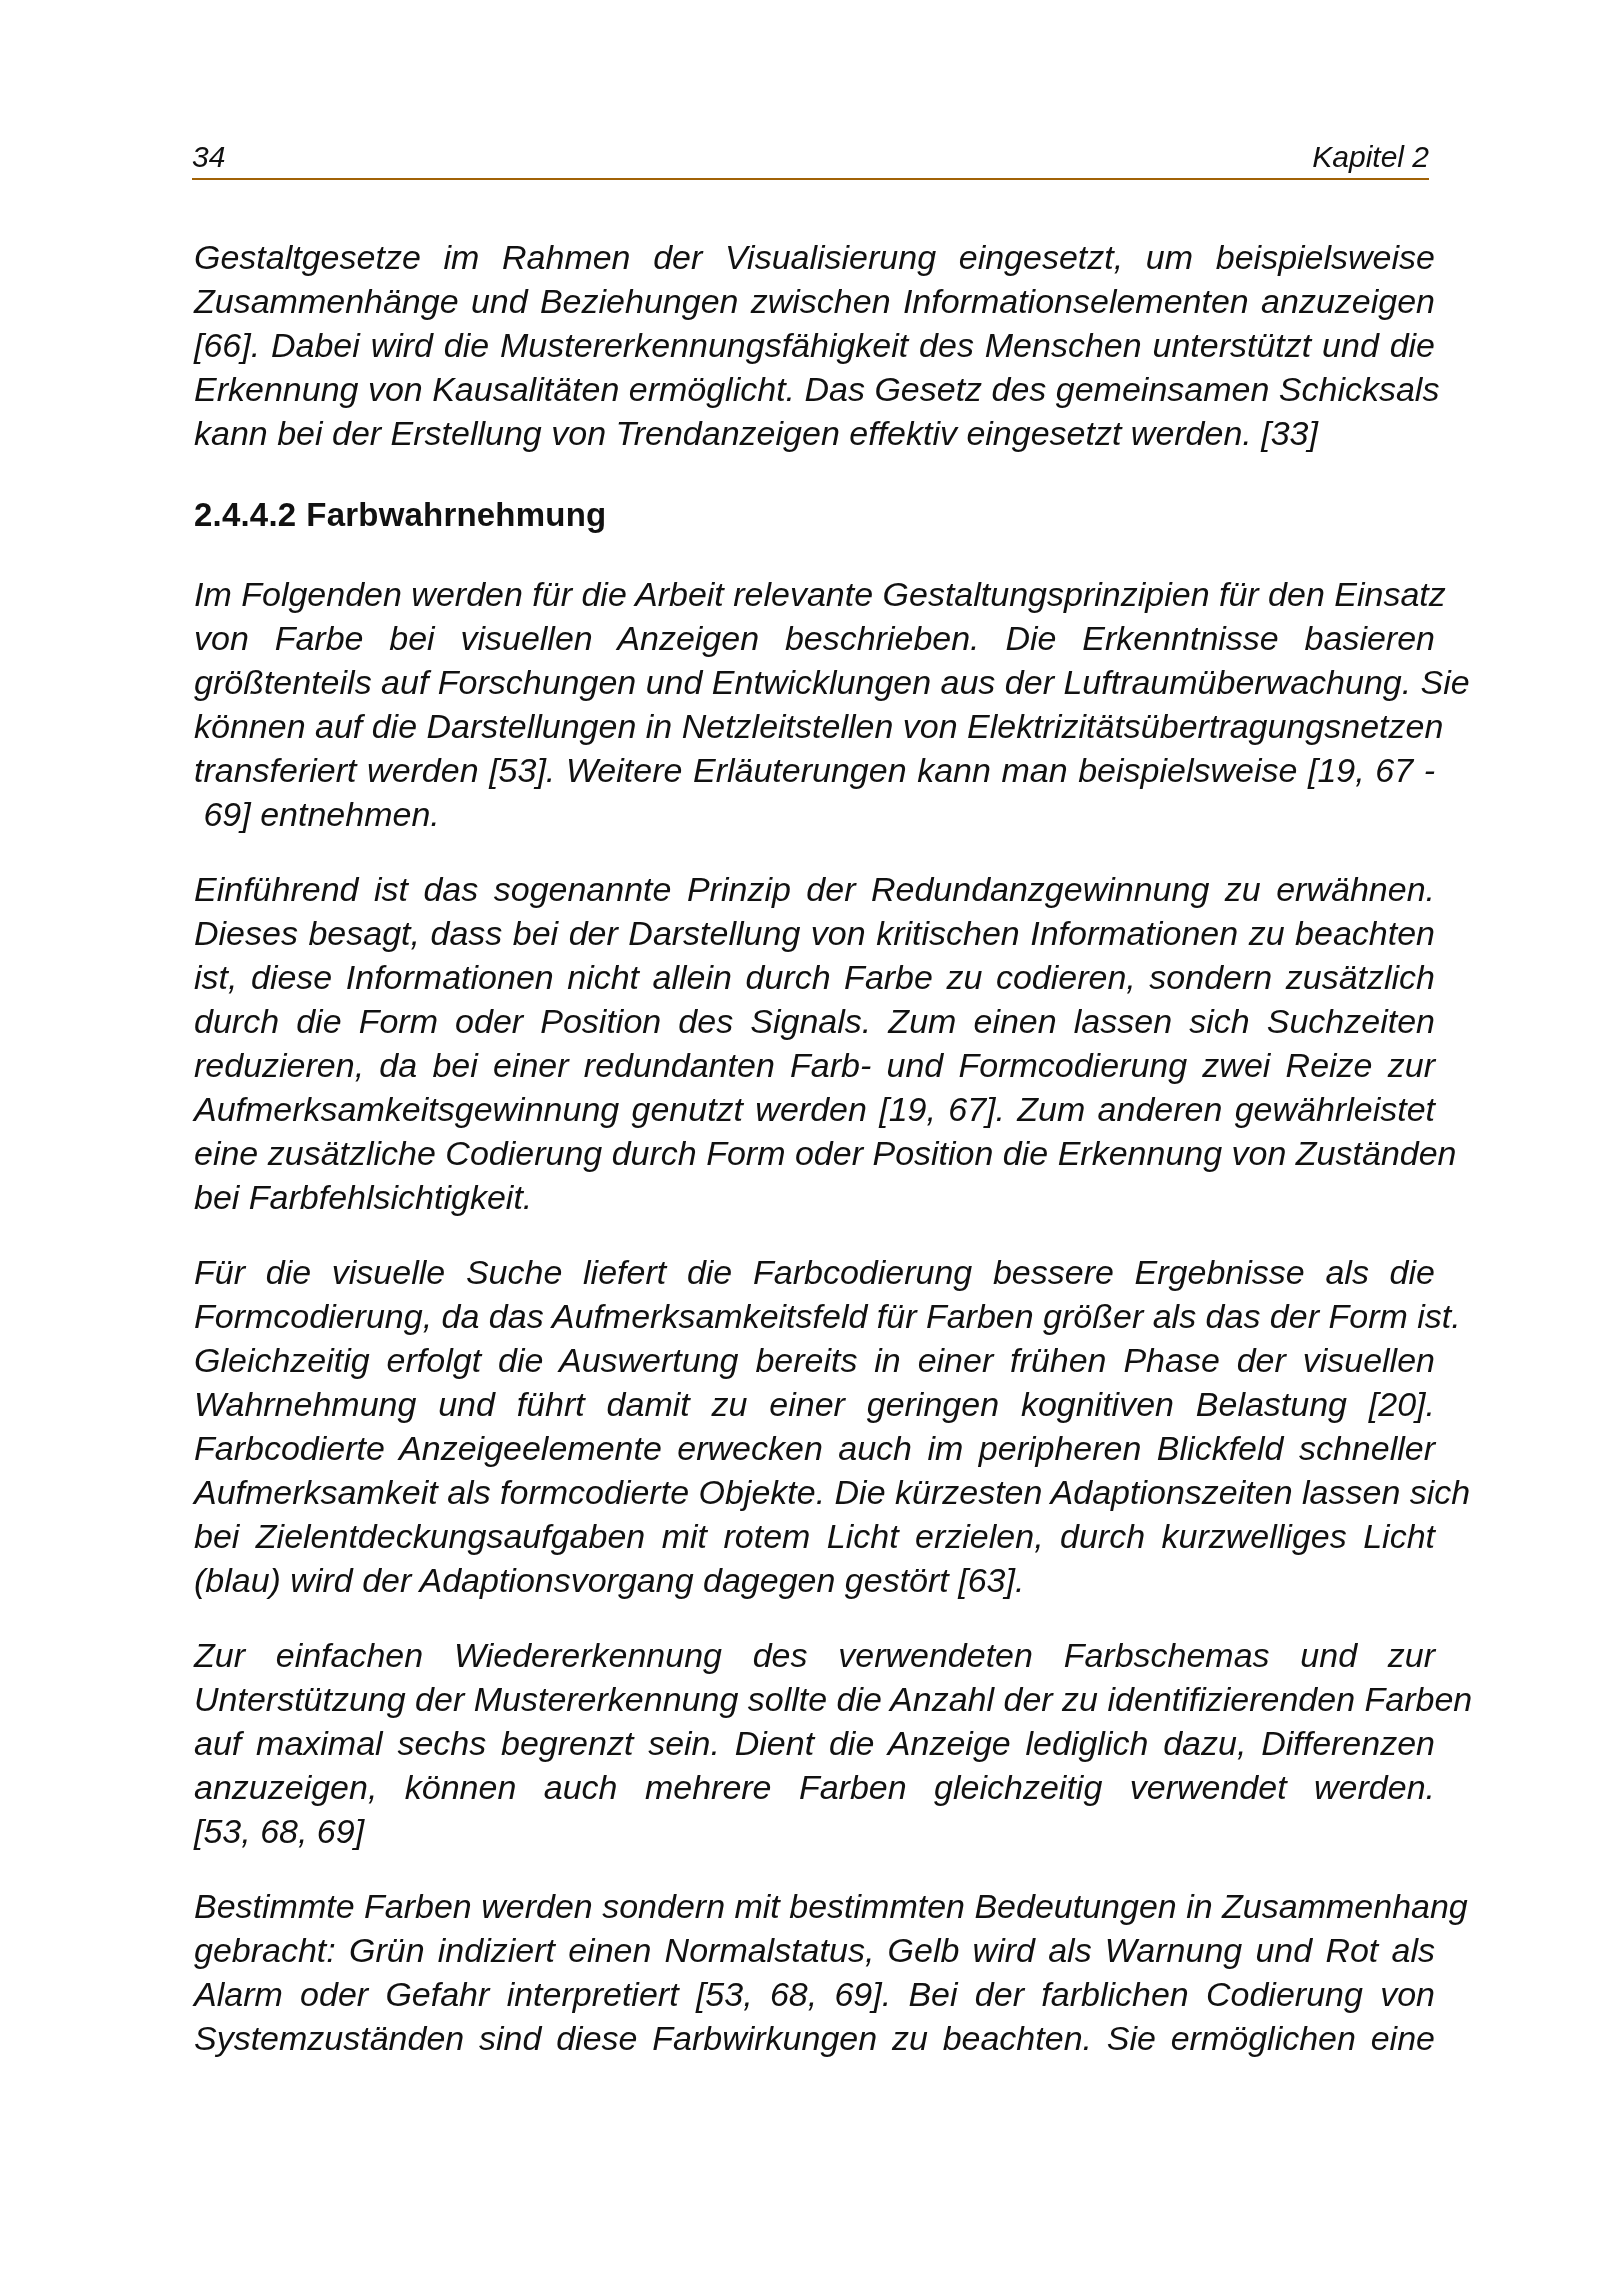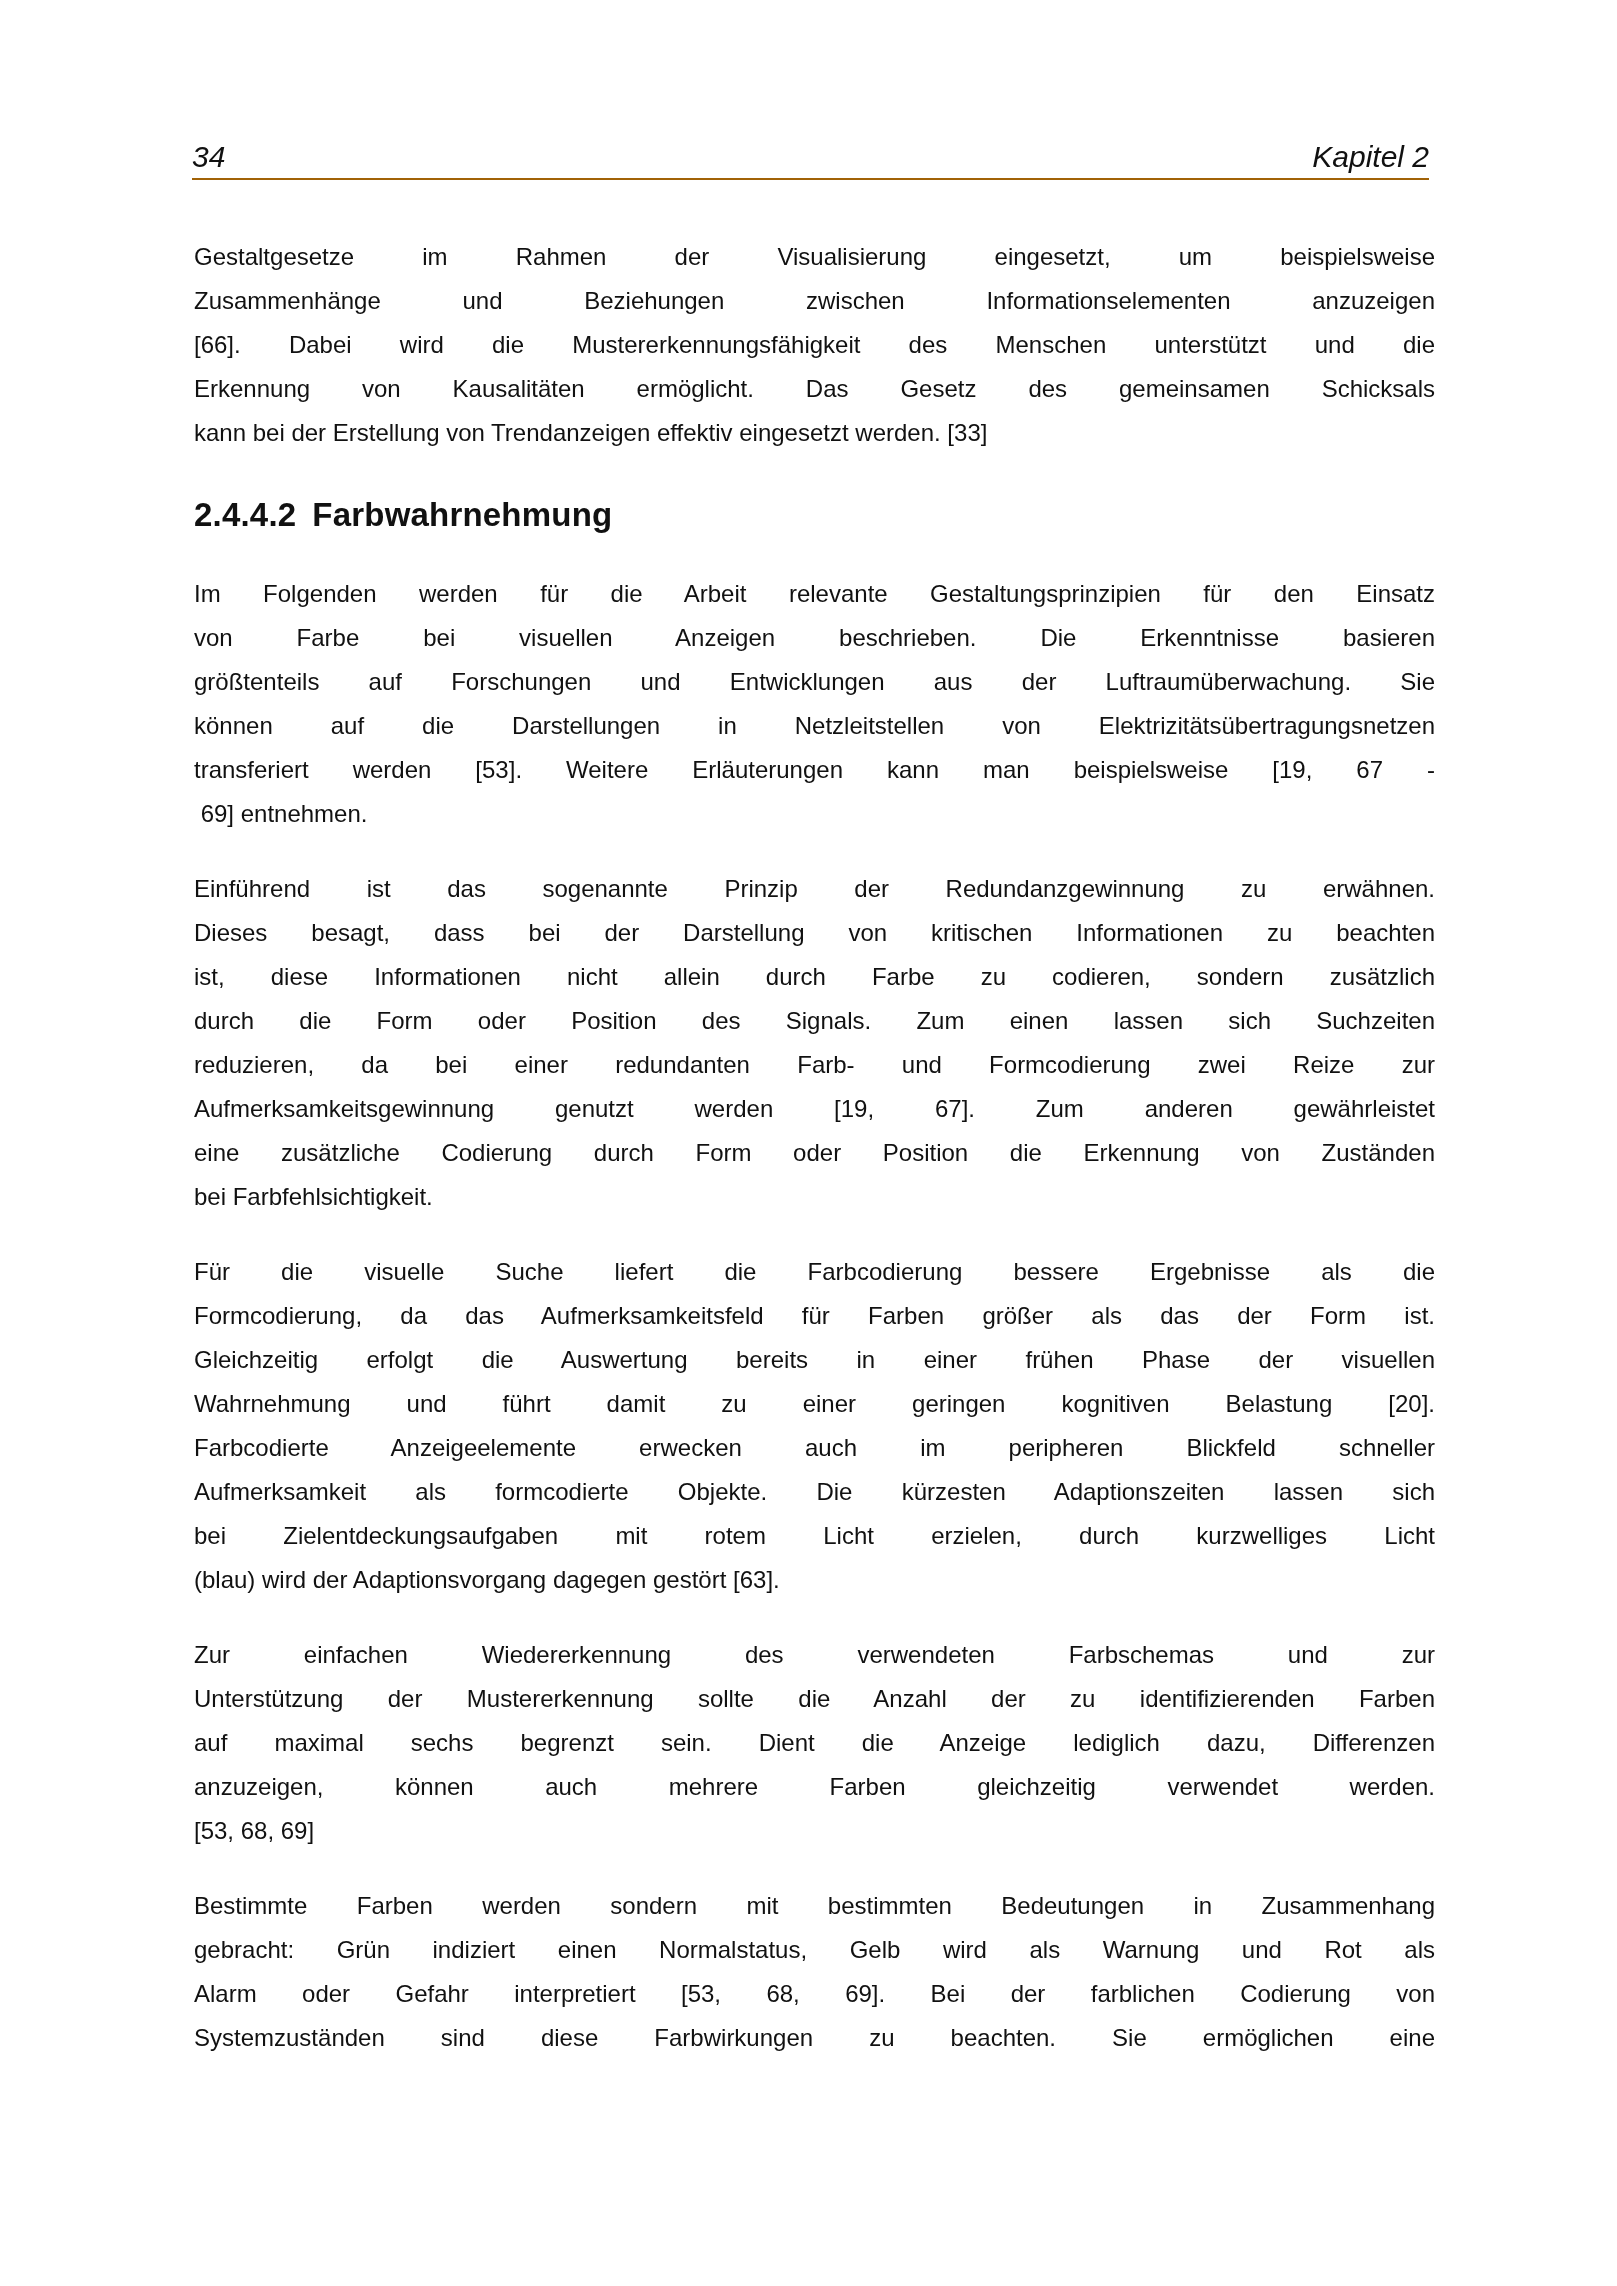--- a/index.html
+++ b/index.html
@@ -31,37 +31,38 @@
 
   .content {
     position: absolute;
     left: 194px;
     top: 235px;
     width: 1241px;
   }
   .para { margin: 0 0 31px 0; }
   .line {
     display: block;
-    font-size: 24px;
+    font-size: 34px;
     line-height: 44px;
     height: 44px;
     white-space: nowrap;
     text-align: justify;
     text-align-last: justify;
+    font-style: italic;
   }
   .line.last { text-align: center; text-align-last: left; }
 
   .section-heading {
     font-size: 33px;
     font-weight: bold;
     line-height: 45px;
     margin: 37px 0 35px 0;
     letter-spacing: 0.2px;
   }
-  .section-heading .num { margin-right: 16px; }
+  .section-heading .num { margin-right: 10px; }
 </style>
 </head>
 <body>
 
 <div class="page-header">
   <span class="page-number">34</span>
   <span class="chapter-title">Kapitel 2</span>
 </div>
 
 <div class="content">

